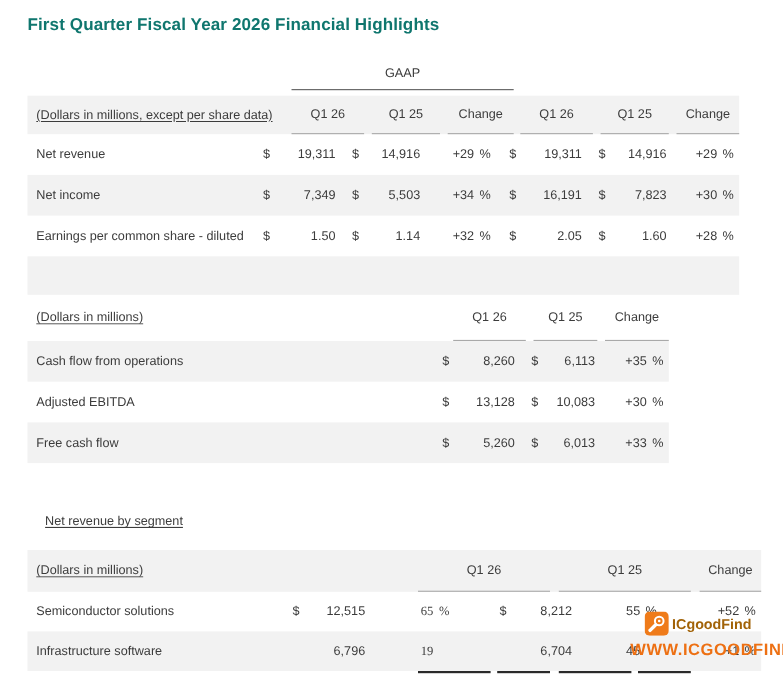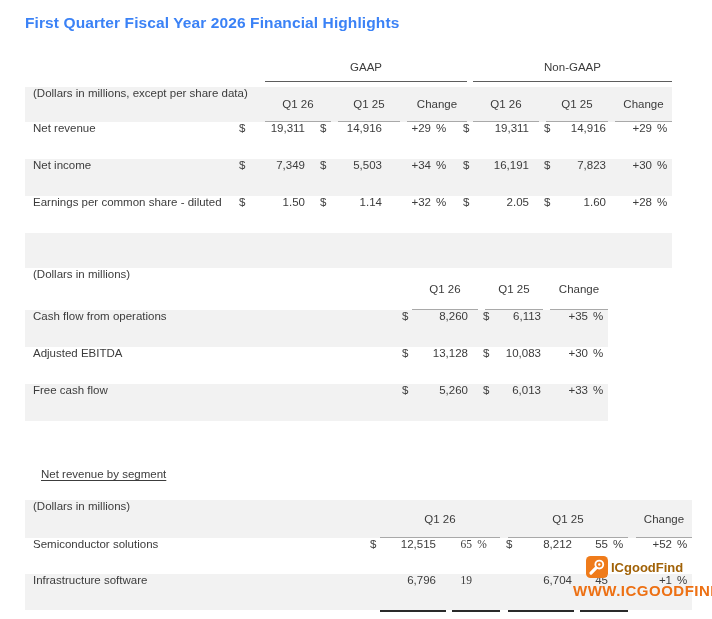--- a/index.html
+++ b/index.html
@@ -1,23 +1,23 @@
 <!DOCTYPE html>
 <html><head>
 <meta charset="utf-8">
 <style>
   html,body{margin:0;padding:0;background:#fff;}
   .page{position:relative;width:712px;height:619px;background:#ffffff;overflow:hidden;
         font-family:"Liberation Sans",sans-serif;color:#3c3c3c;font-size:11.5px;}
 
   .title{position:absolute;left:25px;top:14px;font-size:15.5px;font-weight:700;
-         color:#3b82f6;letter-spacing:.1px;}
+         color:#0f766e;letter-spacing:.1px;}
 
   .tbl{position:absolute;left:25px;}
-  .row{display:flex;align-items:flex-start;}
+  .row{display:flex;align-items:center;}
   .stripe{background:#f2f2f2;}
   .lbl{flex:1;padding-left:8px;white-space:nowrap;overflow:hidden;}
   .u{text-decoration:underline;text-underline-offset:2px;}
   .cell{display:flex;align-items:center;white-space:nowrap;}
   .money{justify-content:space-between;padding:0 2px 0 6px;}
   .chg .val{flex:1;text-align:right;}
   .chg .pct{width:20px;text-align:center;}
 
   
   .t1{top:52px;width:647px;}
@@ -44,21 +44,21 @@
   
   .t3{top:500px;width:667px;}
   .t3 .cw1{width:66px;} .t3 .cwS1{width:48px;margin-left:6px;font-family:Liberation Serif, serif;}
   .t3 .cw2{width:66px;margin-left:8px;} .t3 .cwS2{width:48px;margin-left:6px;}
   .t3 .cw3{width:56px;margin-left:8px;}
   .t3 .hrow{height:38px;}
   .t3 .hgrp{width:120px;display:flex;align-items:center;justify-content:center;
             align-self:stretch;border-bottom:1px solid #a9a9a9;}
   .t3 .hgrpB{margin-left:8px;}
   .t3 .hgrpC{width:56px;margin-left:8px;}
-  .t3 .drow{height:36px;}
+  .t3 .drow{height:36px;gap:26px;}
   .brow{height:6px;}
   .brow .bseg{align-self:flex-start;border-top:2px solid #2a2a2a;height:0;}
 
   
   .wm{position:absolute;left:573px;top:554px;width:139px;z-index:9;pointer-events:none;}
   .wm-top{display:flex;align-items:center;height:26px;margin-left:13px;}
   .wm-logo{width:22px;height:22px;flex:0 0 22px;}
   .wm-brand{font-size:13px;font-weight:700;color:#a16207;margin-left:3px;}
   .wm-site{font-size:15px;font-weight:700;color:#ED7013;margin-top:2px;
            white-space:nowrap;letter-spacing:.5px;}
@@ -68,21 +68,20 @@
 
 <div class="page">
 
   <div class="title">First Quarter Fiscal Year 2026 Financial Highlights</div>
 
   <div class="tbl t1">
 
     <div class="grprow">
       <div class="glbl"></div>
       <div class="grp">GAAP</div>
-      <div class="grp grp2">Non-GAAP</div>
     </div>
 
     <div class="row hrow stripe">
       <div class="lbl u">(Dollars in millions, except per share data)</div>
       <div class="cell colhead cw1">Q1 26</div>
       <div class="cell colhead cw2">Q1 25</div>
       <div class="cell colhead cw3">Change</div>
       <div class="cell colhead cw4">Q1 26</div>
       <div class="cell colhead cw5">Q1 25</div>
       <div class="cell colhead cw6">Change</div>

